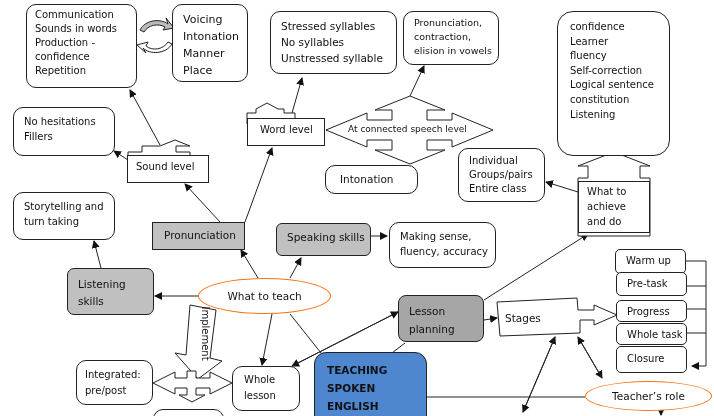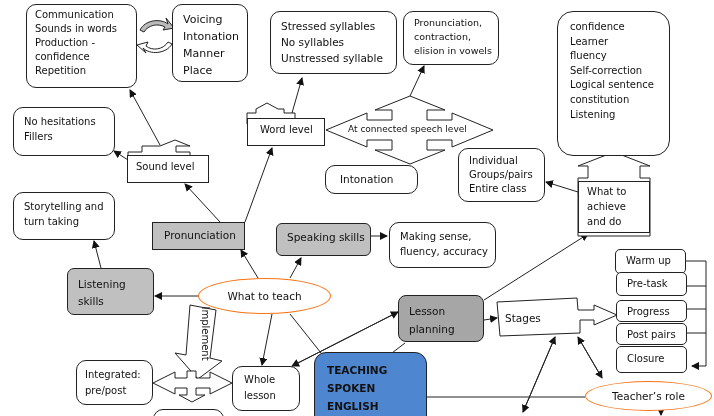--- a/index.html
+++ b/index.html
@@ -191,21 +191,21 @@
 <div class="box" style="left:615px;top:249px;width:71px;height:25px;padding:4px 10px;font-size:10px;border-radius:5px;">
   <span class="line">Warm up</span>
 </div>
 <div class="box" style="left:616px;top:272px;width:71px;height:24px;padding:4px 10px;font-size:10px;border-radius:5px;">
   <span class="line">Pre-task</span>
 </div>
 <div class="box" style="left:616px;top:300px;width:71px;height:22px;padding:4px 10px;font-size:10px;border-radius:5px;overflow:hidden;">
   <span class="line">Progress</span>
 </div>
 <div class="box" style="left:616px;top:323px;width:71px;height:22px;padding:4px 10px;font-size:10px;border-radius:5px;overflow:hidden;">
-  <span class="line">Post pairs</span>
+  <span class="line">Whole task</span>
 </div>
 <div class="box" style="left:616px;top:346px;width:71px;height:27px;padding:5px 10px;font-size:10px;border-radius:5px;">
   <span class="line">Closure</span>
 </div>
 <div class="ell" style="left:585px;top:381px;width:127px;height:30px;font-size:10.5px;">
   <span>Teacher’s role</span>
 </div>
 
 <div class="box" style="left:76px;top:360px;width:77px;height:45px;padding:6px 8px;line-height:16px;font-size:10px;">
   <span class="line">Integrated:</span>

